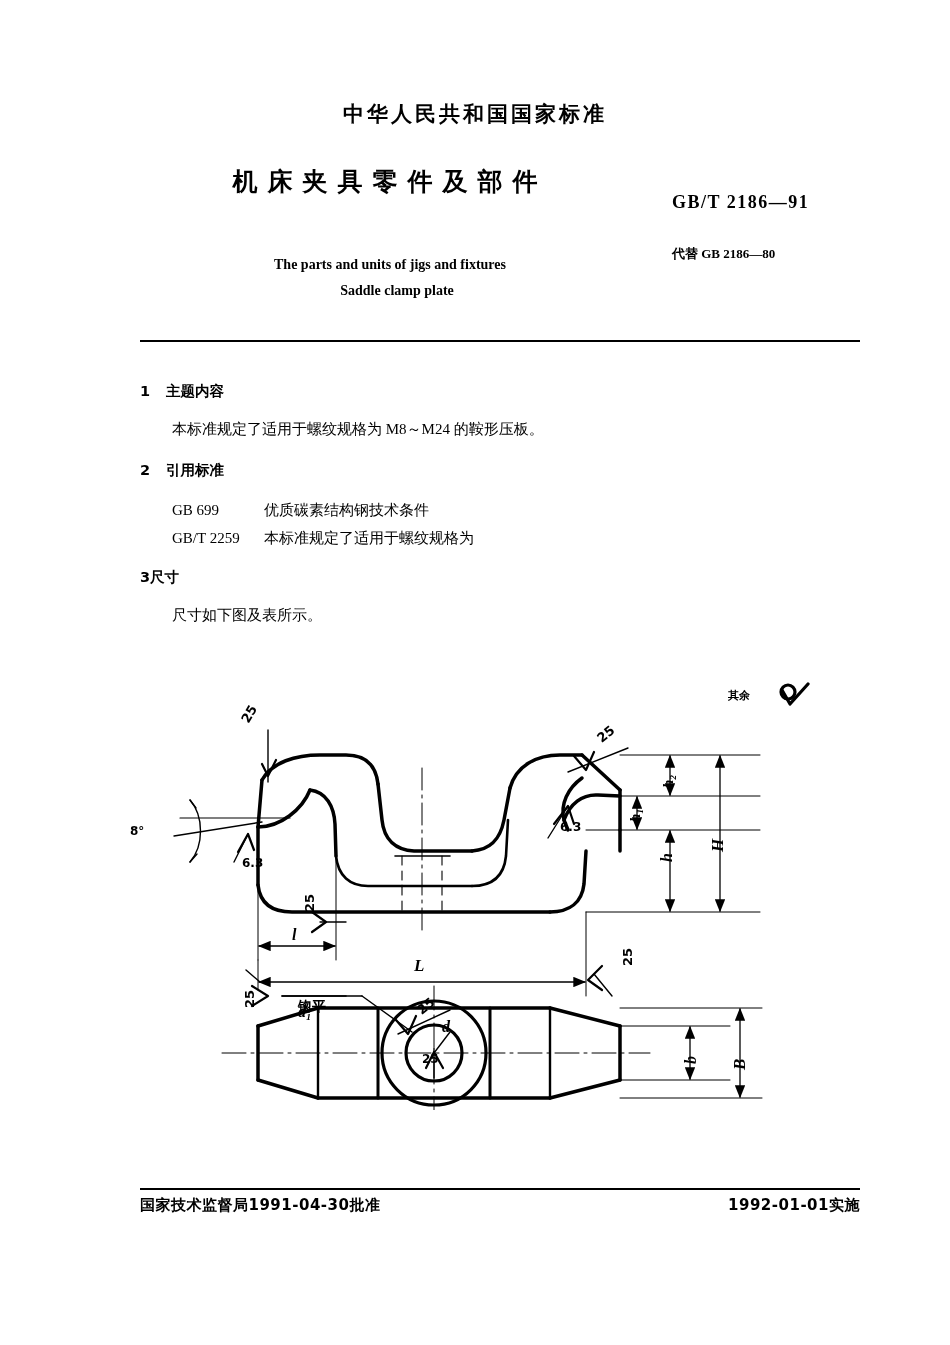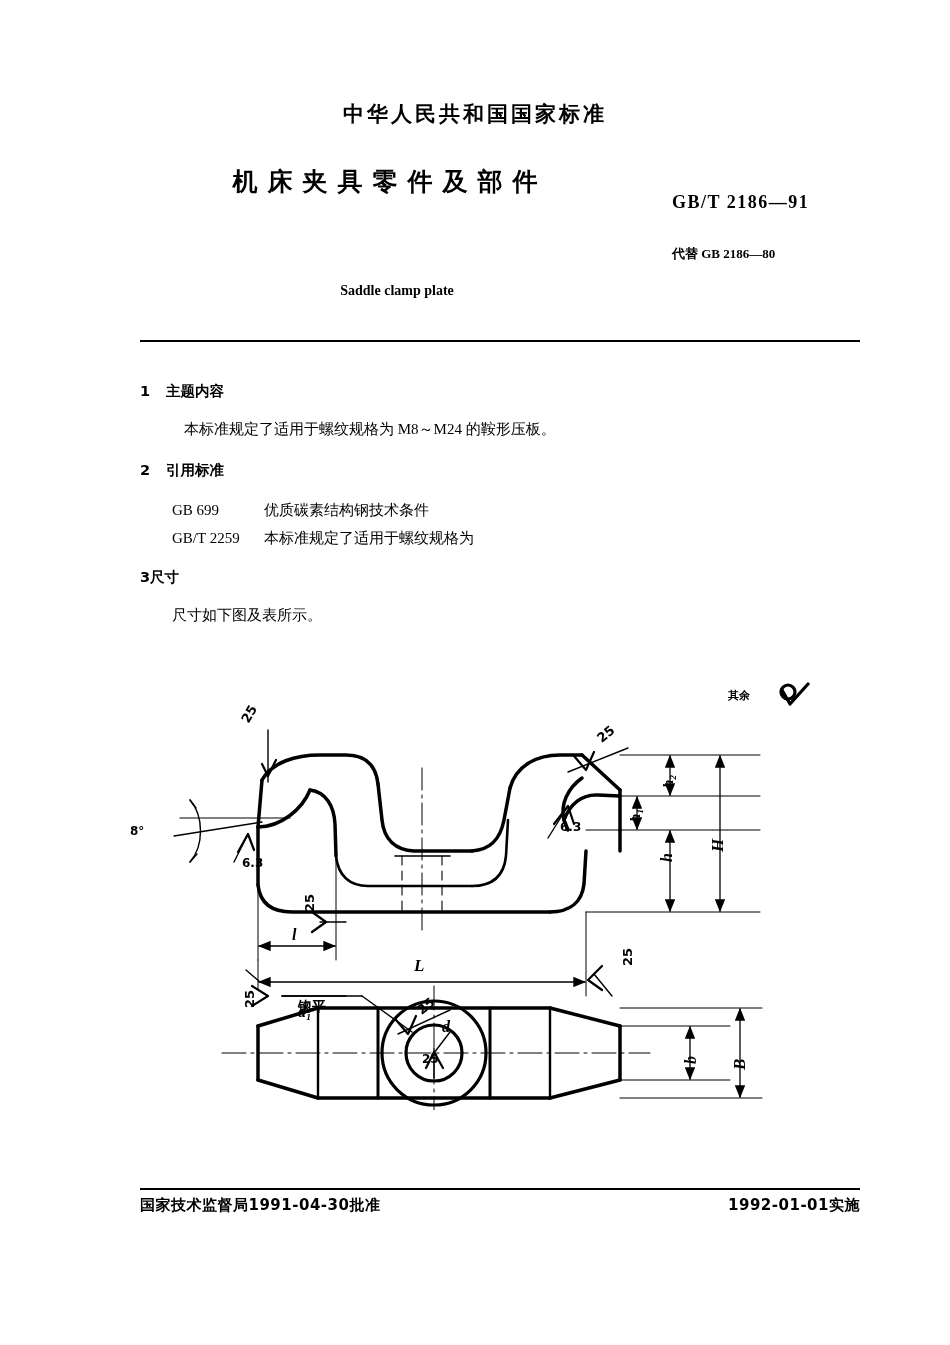--- a/index.html
+++ b/index.html
@@ -182,31 +182,32 @@
 </style>
 </head>
 <body>
 
 <div class="page">
 
   <div class="nat-std">中华人民共和国国家标准</div>
 
   <div class="title-cn-1">机床夹具零件及部件</div>
 
+  <div class="title-en-1">The parts and units of jigs and fixtures</div>
   <div class="title-en-2">Saddle clamp plate</div>
 
   <div class="std-no">GB/T  2186—91</div>
   <div class="std-replace">代替 GB 2186—80</div>
 
   <div class="hr-top"></div>
 
   <div class="clause-head" style="left:140px; top:382px;">
     <span class="clause-num">1</span><span>主题内容</span>
   </div>
-  <div class="clause-body" style="left:184px; top:420px;">本标准规定了适用于螺纹规格为 M8～M24 的鞍形压板。</div>
+  <div class="clause-body" style="left:172px; top:420px;">本标准规定了适用于螺纹规格为 M8～M24 的鞍形压板。</div>
 
   <div class="clause-head" style="left:140px; top:461px;">
     <span class="clause-num">2</span><span>引用标准</span>
   </div>
   <div class="ref-line" style="left:172px; top:501px;">
     <span class="ref-code">GB 699</span><span>优质碳素结构钢技术条件</span>
   </div>
   <div class="ref-line" style="left:172px; top:529px;">
     <span class="ref-code">GB/T 2259</span><span>本标准规定了适用于螺纹规格为</span>
   </div>

